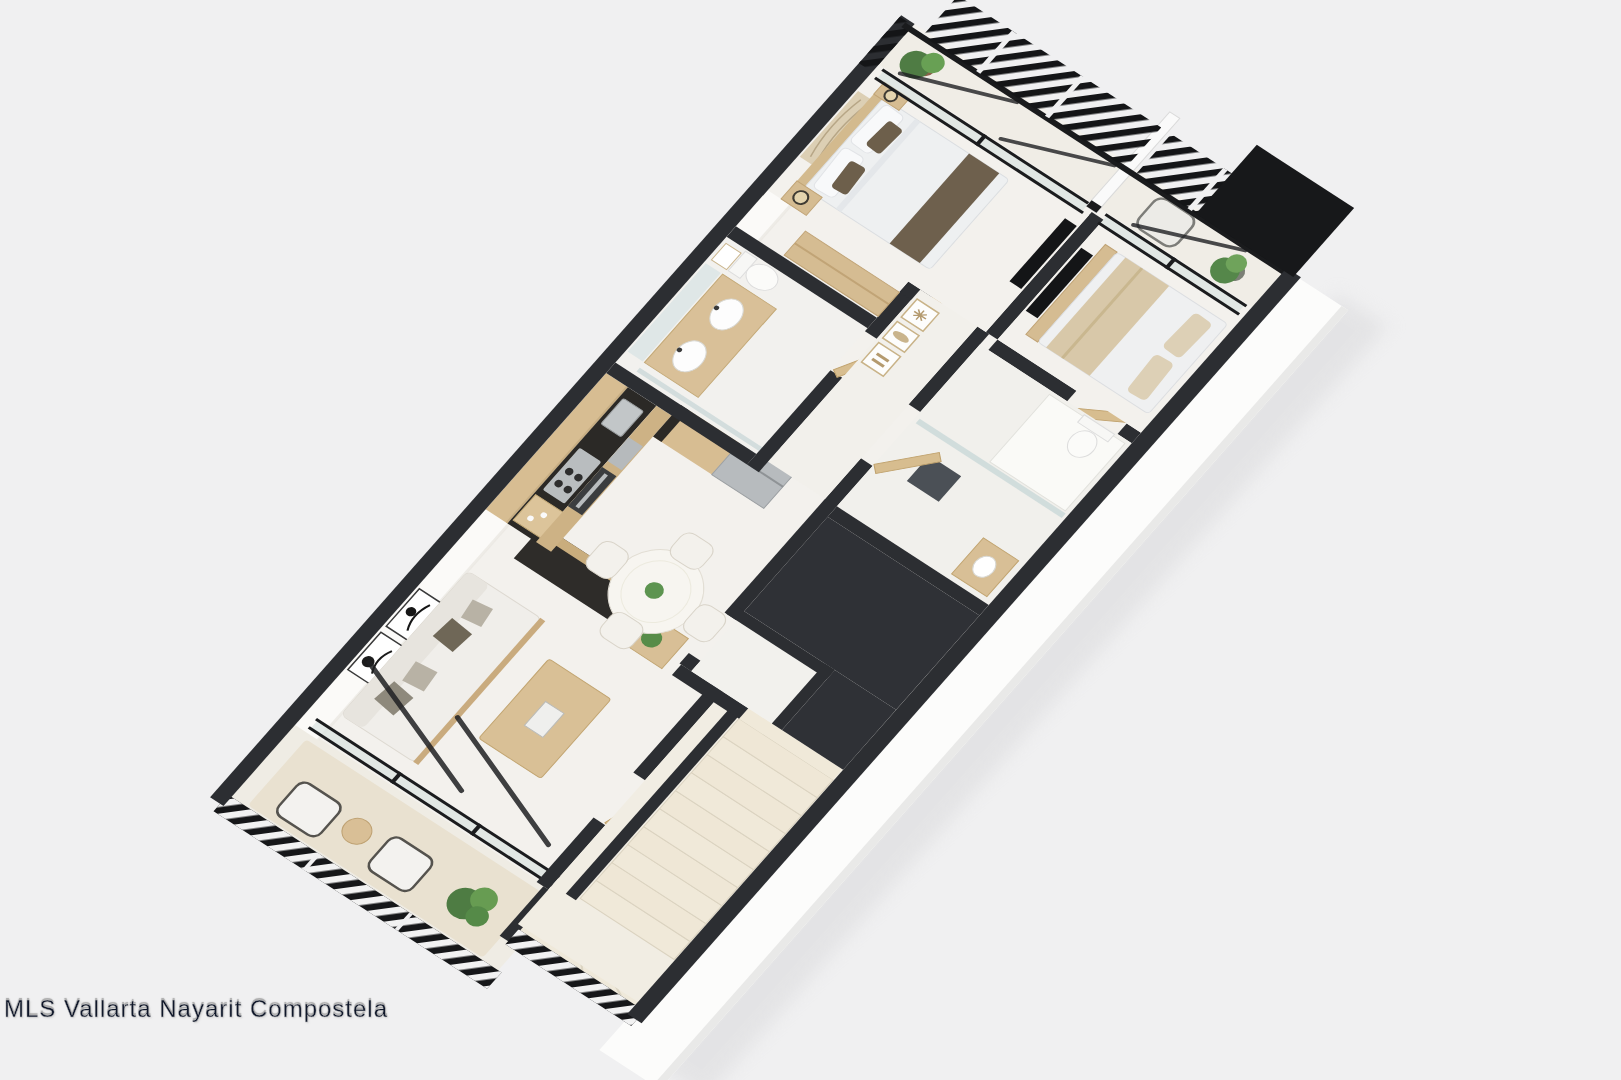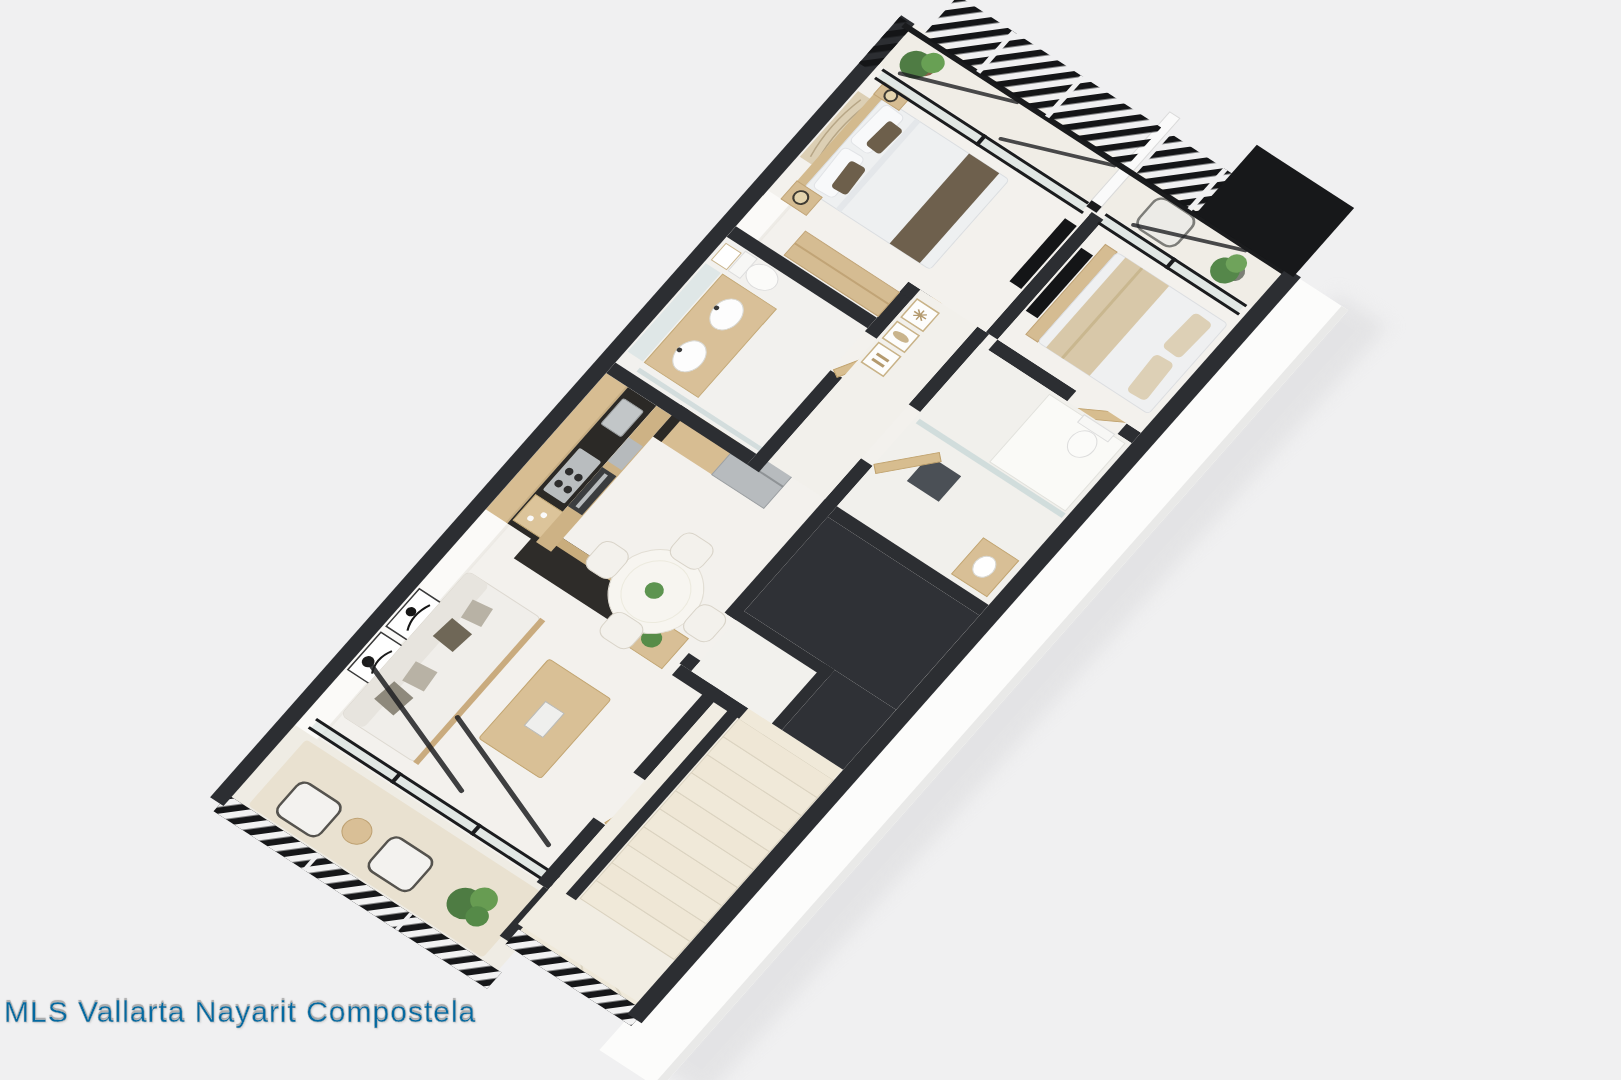--- a/index.html
+++ b/index.html
@@ -1,19 +1,19 @@
 <!DOCTYPE html>
 <html><head>
 <meta charset="utf-8">
 <style>
   html,body{margin:0;padding:0;}
   .canvas{position:relative;width:1621px;height:1080px;background:#f0f0f1;overflow:hidden;
           font-family:"Liberation Sans", sans-serif;}
-  .watermark{position:absolute;left:4px;top:995px;font-size:30px;letter-spacing:1px;
-             color:#0369a1;font-weight:400;
+  .watermark{position:absolute;left:4px;top:995px;font-size:24px;letter-spacing:1px;
+             color:#0f172a;font-weight:400;
              text-shadow:0 -2px 1px rgba(110,110,110,.55), 1px 1px 2px rgba(150,150,150,.35);
              -webkit-text-stroke:0.4px #bdbdbd;}
   svg{position:absolute;left:0;top:0;}
 </style>
 </head>
 <body>
 
 <div class="canvas">
 <svg width="1621" height="1080" viewBox="0 0 1621 1080">
   <defs>

